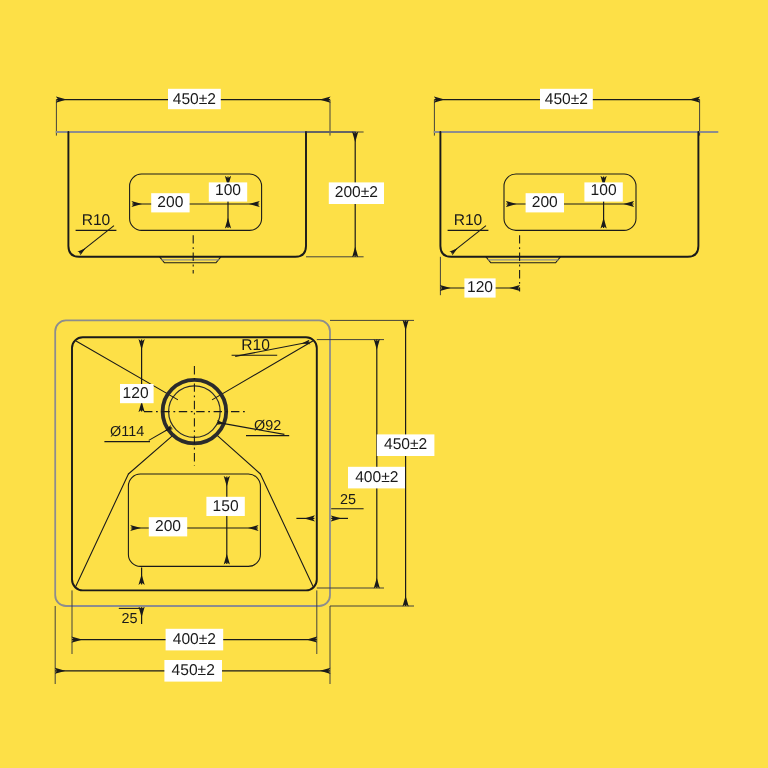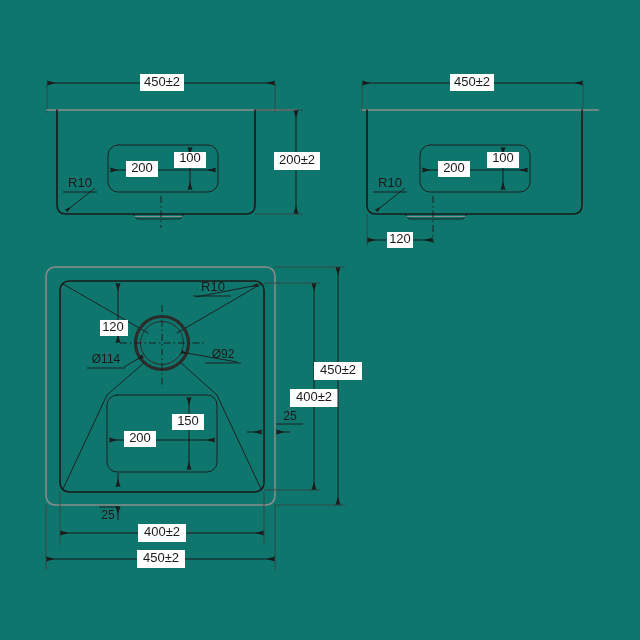--- a/index.html
+++ b/index.html
@@ -10,21 +10,21 @@
   body {
     width: 640px;
     height: 640px;
     font-family: "Liberation Sans", sans-serif;
     overflow: hidden;
   }
   #drawing-root {
     position: relative;
     width: 640px;
     height: 640px;
-    background: #0f766e;
+    background: #fde047;
   }
   svg#tech-drawing {
     display: block;
     width: 640px;
     height: 640px;
   }
   .dimtext {
     font-family: "Liberation Sans", sans-serif;
     font-size: 13px;
     fill: #1a1a1a;

